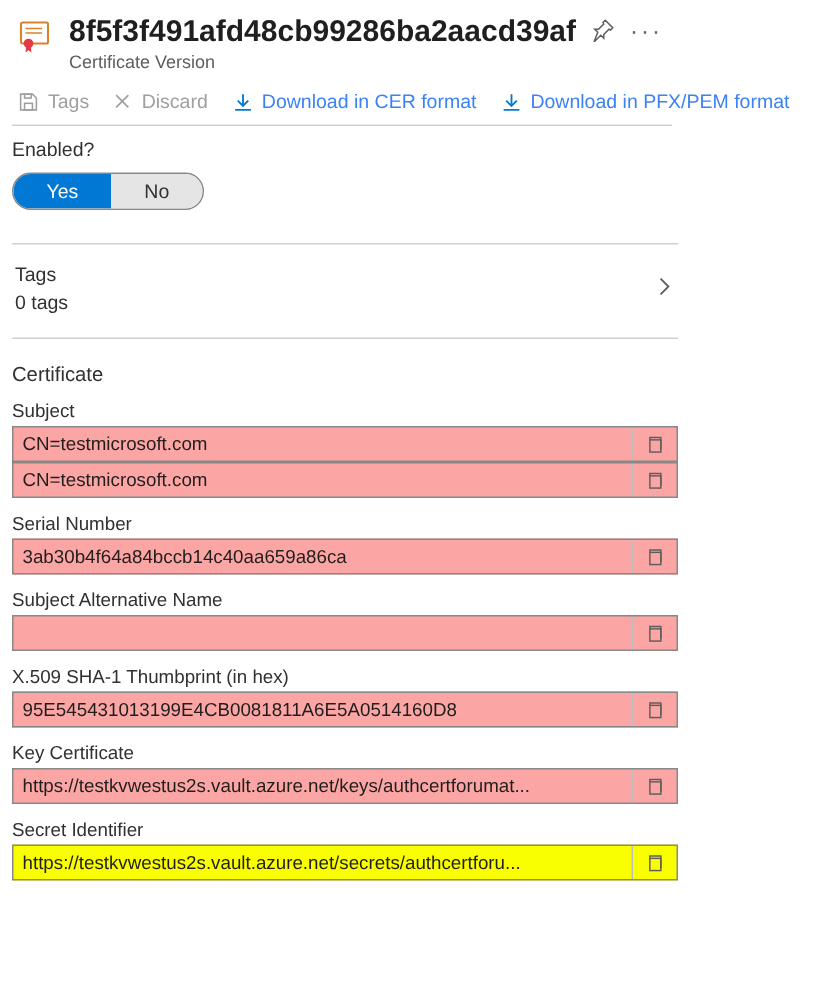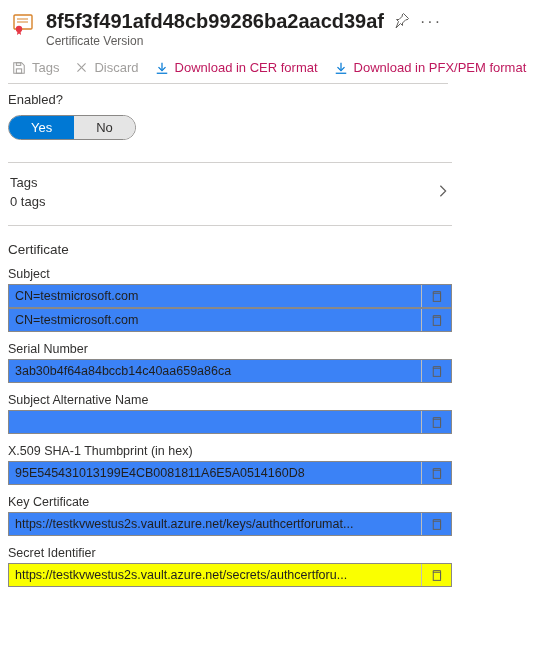--- a/index.html
+++ b/index.html
@@ -51,21 +51,21 @@
     align-items: center;
     padding: 6px 12px 8px 12px;
     gap: 16px;
     font-size: 13px;
   }
   .tbtn {
     display: inline-flex;
     align-items: center;
     gap: 6px;
     cursor: pointer;
-    color: #be185d;
+    color: #3b82f6;
   }
   .tbtn.disabled { color: #a19f9d; cursor: default; }
   .tbtn .ic { display:inline-flex; align-items:center; }
   .tbtn.dl .ic { color: #0078d4; }
   .divider {
     border-top: 1px solid #d2d0ce;
     margin: 0 0 0 8px;
     width: 440px;
   }
   .content { padding: 4px 8px 12px 8px; width: 460px; }
@@ -108,21 +108,21 @@
   }
   .field-label {
     font-size: 12.5px;
     color: #323130;
     margin: 10px 0 3px 0;
   }
   .ro-field {
     display: flex;
     align-items: center;
     border: 1px solid #8a8886;
-    background: #3b82f6;
+    background: #fca5a5;
     height: 24px;
     overflow: hidden;
   }
   .ro-field .val {
     flex: 1 1 auto;
     padding: 0 6px;
     font-size: 12.5px;
     white-space: nowrap;
     overflow: hidden;
     text-overflow: ellipsis;

